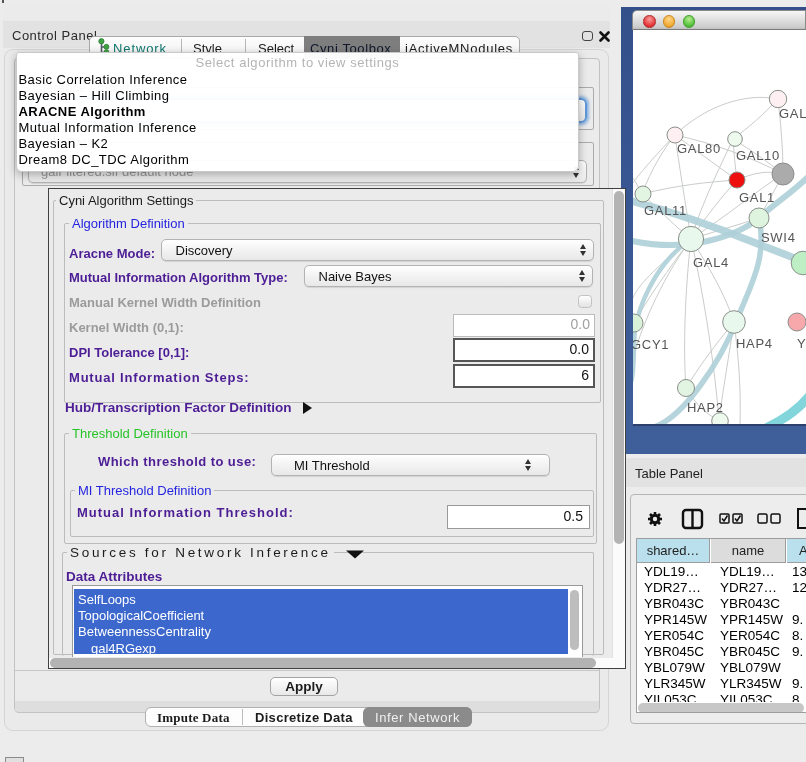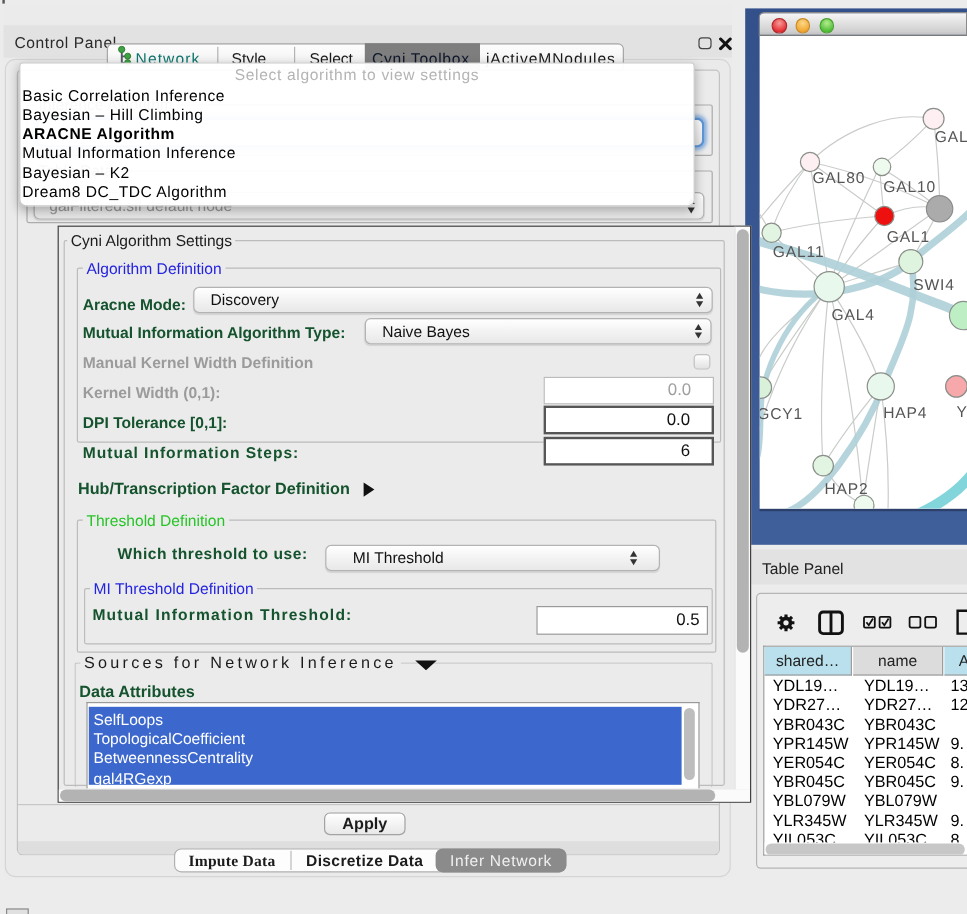--- a/index.html
+++ b/index.html
@@ -1,31 +1,31 @@
 <!DOCTYPE html>
 <html><head>
 <meta charset="utf-8">
 <style>
   * { margin:0; padding:0; box-sizing:border-box; }
   html,body { width:806px; height:762px; overflow:hidden; }
   body { font-family:"Liberation Sans", sans-serif; background:#ececec; position:relative; }
   .abs { position:absolute; }
-  .lbl { position:absolute; font-size:13px; font-weight:bold; color:#14532d; white-space:nowrap; line-height:14px; }
+  .lbl { position:absolute; font-size:13px; font-weight:bold; color:#4c1d95; white-space:nowrap; line-height:14px; }
   .dis { color:#9b9b9b; }
   .combo {
     position:absolute; border:1px solid #b3b3b3; border-radius:5px;
     background:linear-gradient(#ffffff,#f4f4f4 45%,#e8e8e8);
     box-shadow:0 1px 1px rgba(0,0,0,0.1);
     padding-left:46px;
   }
   .combo .ar { position:absolute; right:5px; top:50%; width:9px; height:12.5px; margin-top:-6.25px; }
   .combo .ar:before { content:""; position:absolute; left:1px; top:0; border:3.5px solid transparent; border-bottom:5px solid #333; border-top:none; }
   .combo .ar:after { content:""; position:absolute; left:1px; bottom:0; border:3.5px solid transparent; border-top:5px solid #333; border-bottom:none; }
   .combo .tx { position:absolute; left:12px; top:50%; transform:translateY(-50%); font-size:13px; color:#111; white-space:nowrap; }
-  .field { position:absolute; background:#fff; font-size:14px; color:#111; text-align:right; padding-right:18px; line-height:19px; }
+  .field { position:absolute; background:#fff; font-size:14px; color:#111; text-align:right; padding-right:4px; line-height:19px; }
   .gbox { position:absolute; border:1px solid #bcbcbc; border-radius:2px; }
   .gcap { position:absolute; top:-7px; background:#ececec; padding:0 3px; font-size:13px; line-height:13px; white-space:nowrap; }
 </style>
 </head>
 <body>
 
 <div class="abs" style="left:621px; top:7px; width:185px; height:447px; background:linear-gradient(#33508a,#3f5f9b);"></div>
 
 <div class="abs" style="left:632px; top:10px; width:174px; height:416px;">
   <div class="abs" style="left:0; top:0; width:174px; height:20px; background:linear-gradient(#f6f6f6,#cfcfcf 85%,#c0c0c0); border:1px solid #8a8a8a; border-bottom:1px solid #7a7a7a; border-radius:5px 0 0 0;"></div>
@@ -239,21 +239,21 @@
 
   <div class="abs" style="left:563px; top:0; width:13px; height:469px; background:#fbfbfb; border-left:1px solid #e0e0e0;"></div>
   <div class="abs" style="left:565px; top:2px; width:10px; height:353px; background:#b3b3b3; border-radius:6px;"></div>
 
   <div class="abs" style="left:0; top:469px; width:576px; height:10px; background:#fbfbfb;"></div>
   <div class="abs" style="left:1px; top:469px; width:546px; height:10px; background:#b3b3b3; border-radius:5px;"></div>
 
   <div class="gbox" style="left:4px; top:11px; width:551px; height:455px;">
     <div class="gcap" style="left:2px; color:#1c1c1c; background:#ebebeb;">Cyni Algorithm Settings</div>
 
-    <div class="gbox" style="left:10px; top:22px; width:537px; height:146px;">
+    <div class="gbox" style="left:10px; top:22px; width:537px; height:180px;">
       <div class="gcap" style="left:4px; color:#2424e0; background:#ebebeb;">Algorithm Definition</div>
 
       <div class="lbl" style="left:4px; top:23px;">Aracne Mode:</div>
       <div class="combo" style="left:96px; top:15px; width:433px; height:21.5px;">
           <div class="tx" style="left:13.5px;">Discovery</div>
           <div class="ar"></div>
         </div>
       <div class="lbl" style="left:4px; top:47px;">Mutual Information Algorithm Type:</div>
       <div class="combo" style="left:239px; top:41px; width:289px; height:21.5px;">
           <div class="tx" style="left:13.5px;">Naive Bayes</div>
@@ -293,21 +293,21 @@
       <svg class="abs" width="20" height="10" style="left:282px; top:-4px;">
           <path d="M 1,1.5 L 19,1.5 L 10,9.5 Z" fill="#111"></path>
         </svg>
       <div class="lbl" style="left:3px; top:17px; font-size:13.5px;">Data Attributes</div>
 
       <div class="abs" style="left:9px; top:32px; width:511px; height:72px; background:#fff; border:1px solid #999; border-bottom:none; overflow:hidden;">
         <div class="abs" style="left:1px; top:3px; width:494px; height:65px; background:#3c67cd; color:#fff; font-size:13px; padding-top:3px;">
           <div style="padding-left:4px; height:16.2px;">SelfLoops</div>
           <div style="padding-left:4px; height:16.2px;">TopologicalCoefficient</div>
           <div style="padding-left:4px; height:16.2px;">BetweennessCentrality</div>
-          <div style="padding-left:4px; height:16.2px;">gal4RGexp</div>
+          <div style="padding-left:17px; height:16.2px;">gal4RGexp</div>
         </div>
         <div class="abs" style="left:497px; top:4px; width:9px; height:60px; background:#bdbdbd; border-radius:5px;"></div>
       </div>
     </div>
   </div>
 </div>
 
 <div class="abs" style="left:15px; top:670px; width:584px; height:1px; background:#c6c6c6; z-index:3;"></div>
 <div class="abs" style="left:270px; top:677px; width:68px; height:19px; border:1px solid #a3a3a3; border-radius:5px; background:linear-gradient(#fff,#e8e8e8); text-align:center; font-size:13.5px; font-weight:bold; color:#1c1c1c; line-height:17px; z-index:3;">Apply</div>
 

